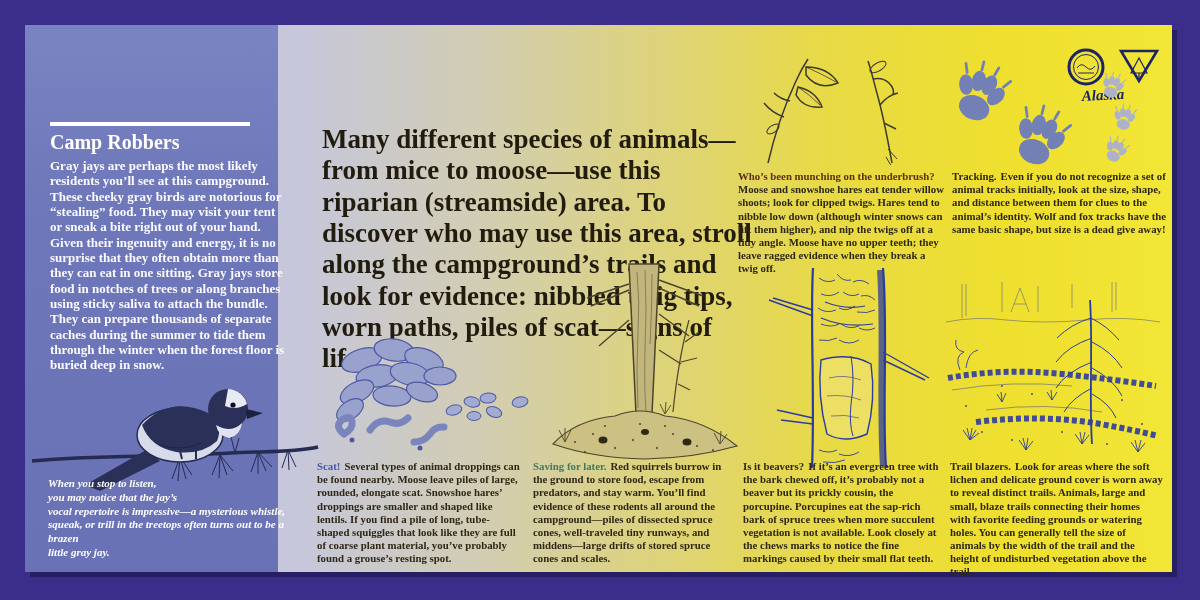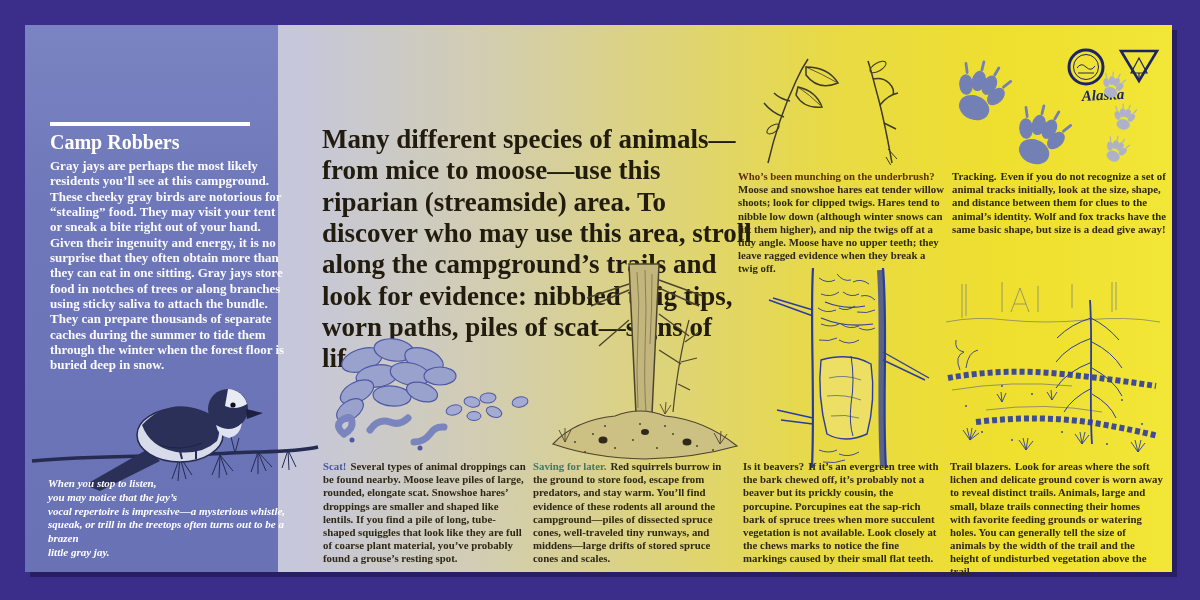--- a/index.html
+++ b/index.html
@@ -145,21 +145,21 @@
         <ellipse cx="198" cy="84" rx="8" ry="5" transform="rotate(-12 198 84)"></ellipse>
       </g>
       <g fill="none" stroke="#7a84bd" stroke-width="7" stroke-linecap="round">
         <path d="M22,116 q-10,-8 -2,-14 q9,-6 10,2 q1,7 -8,12"></path>
         <path d="M48,112 q8,-12 20,-8 q10,4 18,-4"></path>
         <path d="M92,124 q10,0 16,-8 q5,-8 14,-7"></path>
       </g>
       <circle cx="30" cy="122" r="2.5" fill="#4e58a4"></circle>
       <circle cx="98" cy="130" r="2.5" fill="#4e58a4"></circle>
     </svg>
-    <p class="cap" style="left:298px;top:435px;width:204px">
+    <p class="cap" style="left:292px;top:435px;width:204px">
       <span class="lead" style="color: rgb(74, 85, 168);">Scat!</span><span>Several types of animal droppings can be found nearby. Moose leave piles of large, rounded, elongate scat. Snowshoe hares’ droppings are smaller and shaped like lentils. If you find a pile of long, tube-shaped squiggles that look like they are full of coarse plant material, you’ve probably found a grouse’s resting spot.</span>
     </p>
 
     <svg class="illus" style="left:520px;top:237px" width="200" height="200" viewBox="0 0 200 200">
       <path d="M84,2 L114,2 L107,152 L91,152 Z" fill="#c2b67d" stroke="#4c452c" stroke-width="1.5"></path>
       <path d="M92,10 q3,30 1,60 q-2,40 0,76 M100,8 q2,40 0,80 q-1,35 1,62 M107,12 q0,35 -2,70" stroke="#4c452c" stroke-width=".7" fill="none" opacity=".7"></path>
       <g stroke="#4c452c" stroke-width="1.4" fill="none">
         <path d="M84,22 l-42,14 m42,-8 l-38,16"></path>
         <path d="M84,58 l-30,26"></path>
         <path d="M114,18 l44,16 m-44,-8 l40,18"></path>

